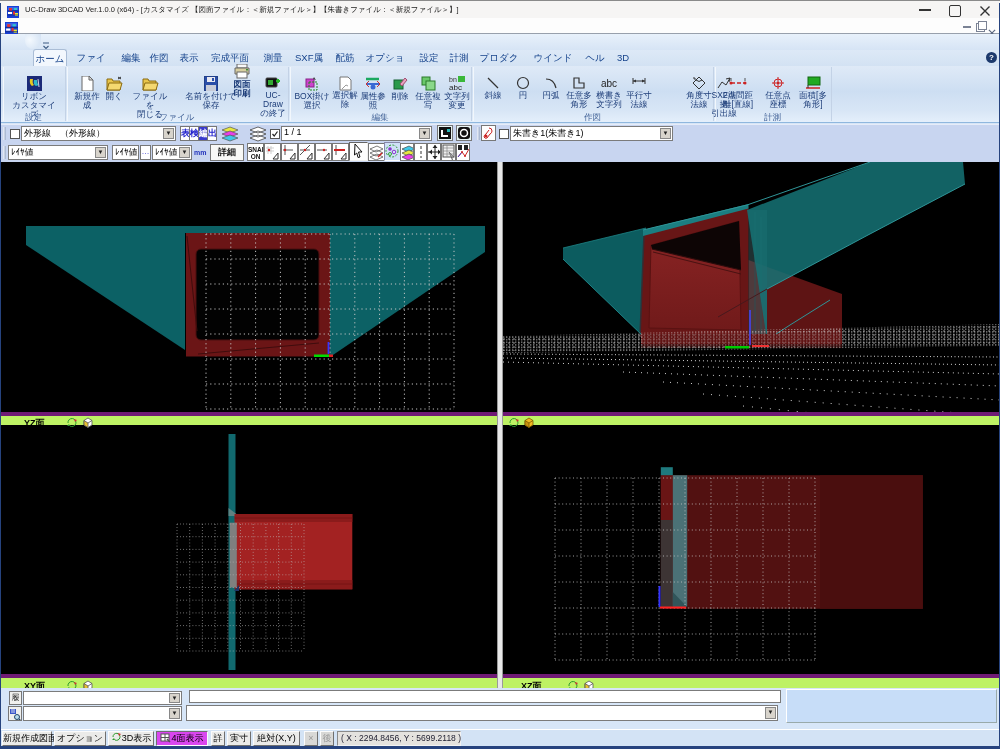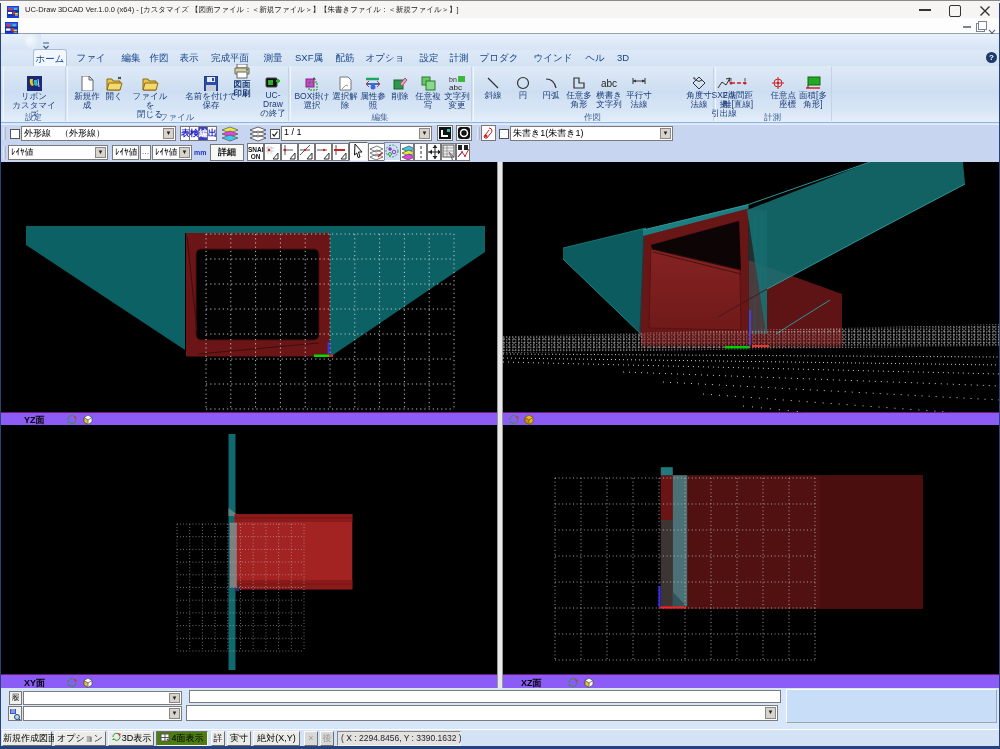--- a/index.html
+++ b/index.html
@@ -19,21 +19,21 @@
 .glabel{position:absolute;top:112px;font-size:8.5px;color:#3e5f95;text-align:center;}
 
 #tb1{left:0;top:124px;width:1000px;height:19px;background:#c8d5f0;border-top:1px solid #e6ecf8;box-sizing:border-box;}
 #tb2{left:0;top:143px;width:1000px;height:19px;background:#c8d5f0;}
 .combo{position:absolute;background:#fff;border:1px solid #7b7b7b;box-sizing:border-box;font-size:9px;color:#000;padding-left:2px;overflow:hidden;white-space:nowrap;}
 .drop{position:absolute;right:1px;top:1px;bottom:1px;width:9px;background:#d8d4cc;border:1px solid #888;font-size:6px;line-height:9px;text-align:center;color:#222;}
 .tbtn{position:absolute;background:#f4f4f2;border:1px solid #777;box-sizing:border-box;text-align:center;overflow:hidden;}
 .grip{position:absolute;width:3px;background:linear-gradient(90deg,#eef2fb,#9fb0cc);}
 
 #vp{left:0;top:162px;width:1000px;height:528px;background:#000;}
-.vlabel{position:absolute;height:13px;background:#8b5cf6;border-top:1px solid #701a75;font-size:9px;font-weight:bold;color:#000;box-sizing:border-box;}
+.vlabel{position:absolute;height:13px;background:#bef264;border-top:4px solid #701a75;font-size:9px;font-weight:bold;color:#000;box-sizing:border-box;}
 #vdiv{left:497px;top:162px;width:6px;height:528px;background:#e8e8e8;border-left:1px solid #9a9a9a;border-right:1px solid #9a9a9a;box-sizing:border-box;}
 
 #cmdarea{left:0;top:688px;width:1000px;height:41px;background:#d7e6f8;}
 #statusbar{left:0;top:729px;width:1000px;height:17px;background:#d3e3f5;border-top:1px solid #fff;box-sizing:border-box;}
 .sbtn{position:absolute;top:731px;height:15px;background:#ebebe9;border:1px solid;border-color:#fbfbfb #6f6f6f #6f6f6f #fbfbfb;box-sizing:border-box;font-size:9px;line-height:13px;color:#000;text-align:center;white-space:nowrap;}
 #navy{left:0;top:746px;width:1000px;height:3px;background:#26437e;}
 .winborder{background:#26437e;}
 </style></head>
 <body>
 
@@ -162,21 +162,21 @@
 UC-Draw<br>の終了</div>
 <div class="glabel" style="left:67px;width:220px;">ファイル</div>
 
 <div class="rbtn" style="left:294px;top:76px;width:36px;">
 <svg width="16" height="15" viewBox="0 0 16 15">
         <rect x="2" y="3" width="8" height="8" fill="#cc44cc" stroke="#882288"></rect>
         <rect x="5" y="6" width="8" height="8" fill="none" stroke="#228822" stroke-dasharray="2 1"></rect>
         <path d="M10 1 l2 3 l-3-1z" fill="#444"></path>
       </svg>
 BOX掛け<br>選択</div>
-<div class="rbtn" style="left:330px;top:76px;width:30px;">
+<div class="rbtn" style="left:330px;top:76px;width:30px;font-family:Liberation Mono, monospace;">
 <svg width="15" height="15" viewBox="0 0 15 15">
         <path d="M2 1 h8 l3 3 v10 h-11z" fill="#fff" stroke="#777"></path>
         <path d="M4 13 l4-4 2 1" stroke="#999" fill="none"></path>
       </svg>
 選択解<br>除</div>
 <div class="rbtn" style="left:358px;top:76px;width:30px;">
 <svg width="16" height="15" viewBox="0 0 16 15">
         <path d="M1 3 h13" stroke="#1aa860" stroke-width="2.5"></path>
         <path d="M1 8 h13" stroke="#3a6ad4" stroke-width="2"></path>
         <path d="M4 5 l-3 3 3 3 m8-6 l3 3 -3 3" stroke="#cc3333" fill="none"></path>
@@ -251,21 +251,21 @@
 <div class="glabel" style="left:473px;width:239px;">作図</div>
 
 <div class="rbtn" style="left:718px;top:76px;width:40px;">
 <svg width="18" height="14" viewBox="0 0 18 14">
         <path d="M2 7 h14" stroke="#cc2222" stroke-width="1.5" stroke-dasharray="4 2"></path>
         <circle cx="2" cy="7" r="1.5" fill="#cc2222"></circle>
         <circle cx="16" cy="7" r="1.5" fill="#cc2222"></circle>
         <path d="M2 2 v3 M16 2 v3" stroke="#555"></path>
       </svg>
 2点間距<br>離[直線]</div>
-<div class="rbtn" style="left:760px;top:76px;width:36px;text-align:right;">
+<div class="rbtn" style="left:760px;top:76px;width:36px;">
 <svg width="16" height="14" viewBox="0 0 16 14">
         <circle cx="8" cy="7" r="4" fill="none" stroke="#cc2222"></circle>
         <path d="M8 1 v12 M2 7 h12" stroke="#cc2222"></path>
         <circle cx="8" cy="7" r="1.2" fill="#cc2222"></circle>
       </svg>
 任意点<br>座標</div>
 <div class="rbtn" style="left:796px;top:76px;width:34px;">
 <svg width="17" height="14" viewBox="0 0 17 14">
         <rect x="3" y="1" width="12" height="8" fill="#22aa22" stroke="#116611"></rect>
         <path d="M1 12 h14" stroke="#cc2222" stroke-width="1.5"></path>
@@ -590,27 +590,27 @@
 
 <div class="abs" id="statusbar"></div>
 <div id="statuscontent">
 <div class="sbtn" style="left:2px;width:50px;">新規作成図面</div>
 <div class="sbtn" style="left:54px;width:52px;">オプション</div>
 <div class="sbtn" style="left:108px;width:46px;"><svg style="vertical-align:-2px" width="11" height="11" viewBox="0 0 11 11">
         <path d="M2 5 a3.5 3.5 0 1 1 2 3" fill="none" stroke="#2a9a2a"></path>
         <path d="M1 8 l2-2 1 2z" fill="#2a9a2a"></path>
         <path d="M7 1 l3 1 -2 2z" fill="#cc3333"></path>
       </svg>3D表示</div>
-<div class="sbtn" style="left:156px;width:52px;background:#4d7c0f;border-color:#6f6f6f #fbfbfb #fbfbfb #6f6f6f;"><svg style="vertical-align:-2px" width="11" height="11" viewBox="0 0 11 11">
+<div class="sbtn" style="left:156px;width:52px;background:#d946ef;border-color:#6f6f6f #fbfbfb #fbfbfb #6f6f6f;"><svg style="vertical-align:-2px" width="11" height="11" viewBox="0 0 11 11">
         <rect x="1" y="2" width="8" height="7" fill="#fff" stroke="#555"></rect>
         <path d="M5 2 v7 M1 5.5 h8" stroke="#555"></path>
         <path d="M7 7 l3 3" stroke="#555" stroke-width="1.5"></path>
       </svg>4面表示</div>
 <div class="sbtn" style="left:211px;width:14px;">詳</div>
 <div class="sbtn" style="left:227px;width:24px;">実寸</div>
 <div class="sbtn" style="left:253px;width:47px;">絶対(X,Y)</div>
 <div class="sbtn" style="left:304px;width:14px;background:#d8d8d6;color:#999;">×</div>
 <div class="sbtn" style="left:320px;width:14px;background:#d8d8d6;color:#999;">後</div>
-<div class="abs" style="left:337px;top:731px;width:124px;height:15px;border:1px solid;border-color:#8a8a8a #f2f2f2 #f2f2f2 #8a8a8a;background:#e4e2de;box-sizing:border-box;font-size:8.5px;line-height:13px;color:#223;white-space:nowrap;padding-left:3px;font-family:'Liberation Sans';">( X : 2294.8456, Y : 3390.1632 )</div>
+<div class="abs" style="left:337px;top:731px;width:124px;height:15px;border:1px solid;border-color:#8a8a8a #f2f2f2 #f2f2f2 #8a8a8a;background:#e4e2de;box-sizing:border-box;font-size:8.5px;line-height:13px;color:#223;white-space:nowrap;padding-left:3px;font-family:'Liberation Sans';">( X : 2294.8456, Y : 5699.2118 )</div>
 </div>
 <div class="abs" id="navy"></div>
 <div class="abs winborder" style="left:0;top:3px;width:1px;height:746px;"></div>
 <div class="abs winborder" style="left:999px;top:3px;width:1px;height:746px;"></div>
 
 </body></html>

